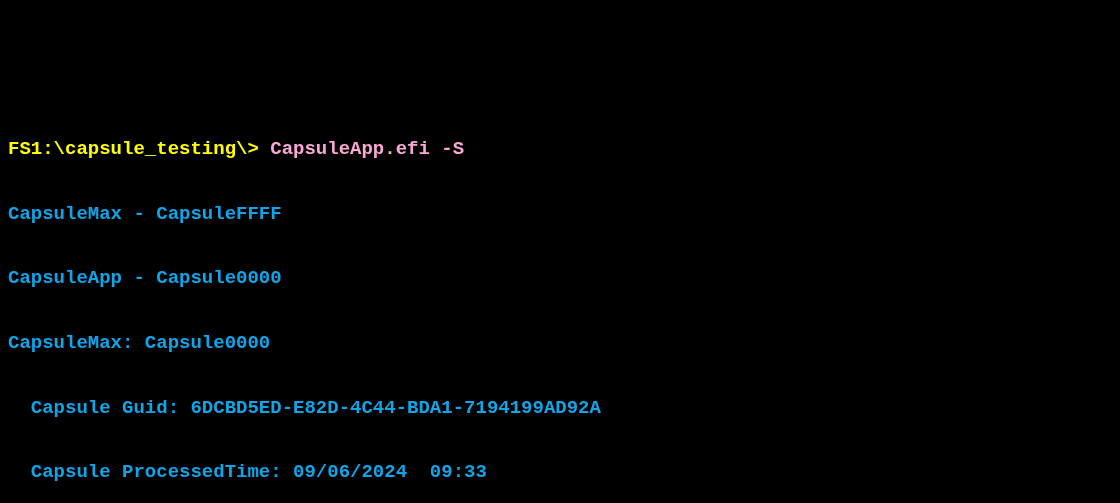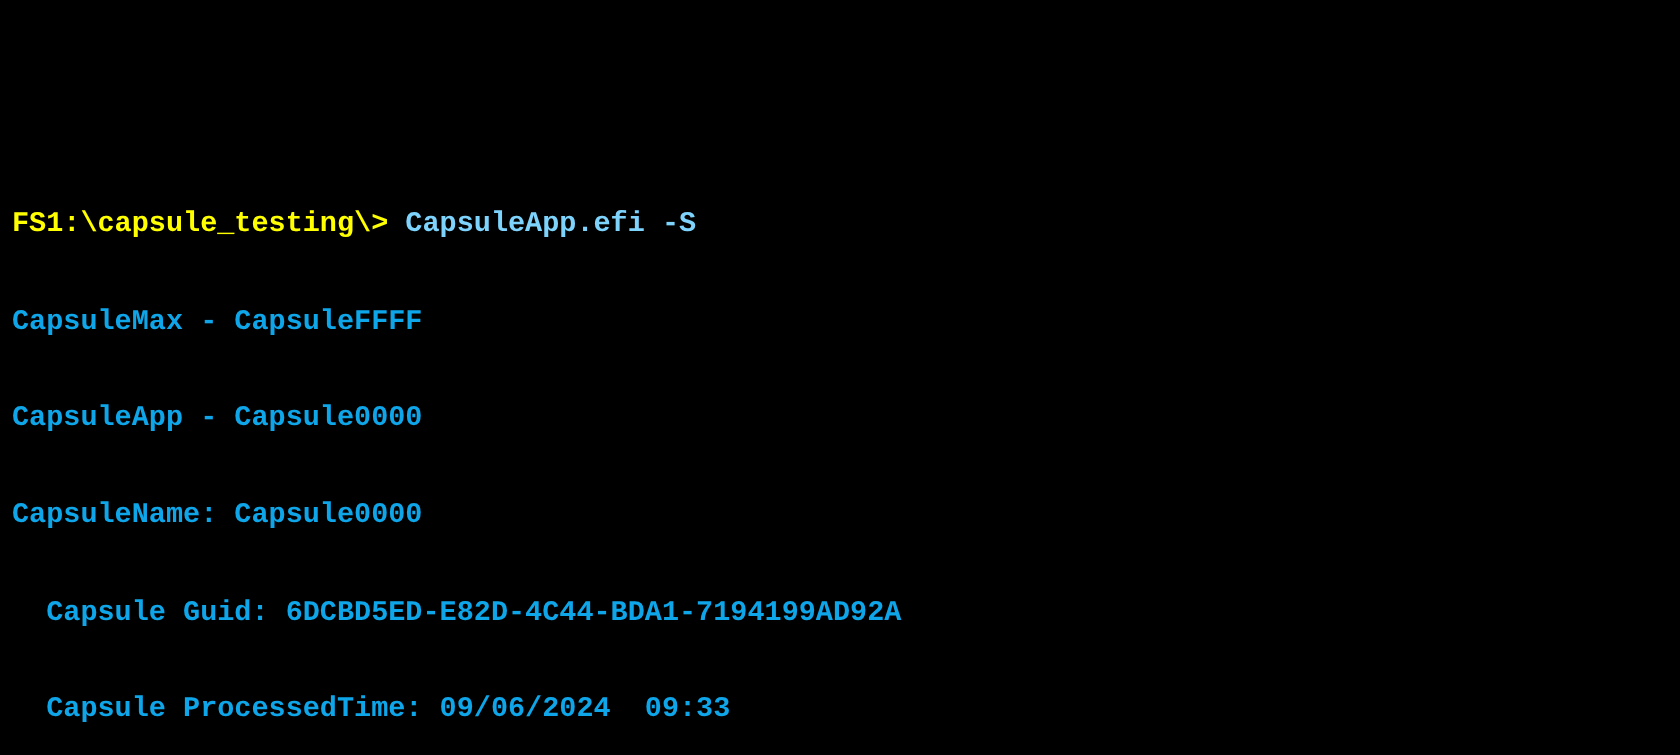--- a/index.html
+++ b/index.html
@@ -18,35 +18,35 @@
       width: 1120px;
       height: 503px;
       overflow: hidden;
       white-space: pre;
     }
     .prompt {
       color: #ffff00;
       margin-top: 15px;
     }
     .command {
-      color: #7dd3fc;
+      color: #f9a8d4;
     }
     .output {
       color: #0ea5e9;
     }
   </style>
 </head>
 <body>
 
 
 
 <div><span class="prompt">FS1:\capsule_testing\&gt;</span><span class="command"> CapsuleApp.efi -S</span></div>
 <div class="output">CapsuleMax - CapsuleFFFF</div>
 <div class="output">CapsuleApp - Capsule0000</div>
-<div class="output">CapsuleName: Capsule0000</div>
+<div class="output">CapsuleMax: Capsule0000</div>
 <div class="output">  Capsule Guid: 6DCBD5ED-E82D-4C44-BDA1-7194199AD92A</div>
 <div class="output">  Capsule ProcessedTime: 09/06/2024  09:33</div>
 
 
 
 
 
 
 
 

